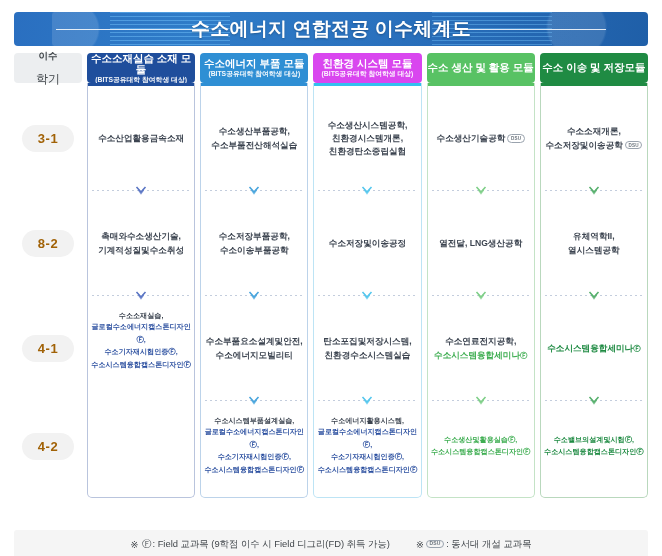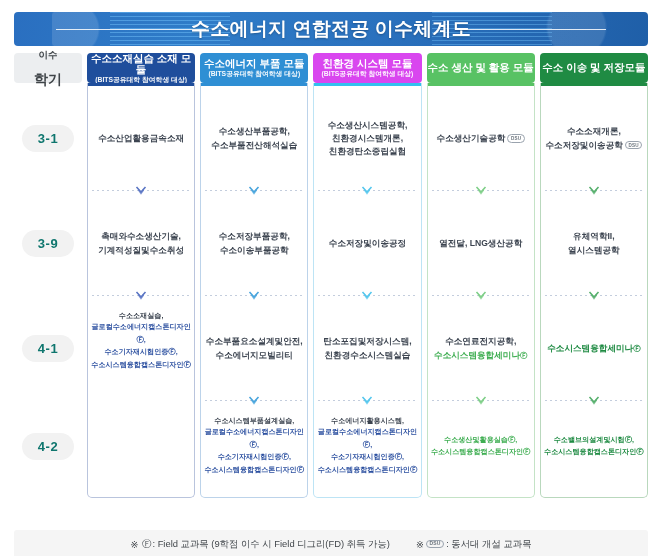--- a/index.html
+++ b/index.html
@@ -49,21 +49,21 @@
   }
   .hcell {
     height: 30px; border-radius: 4px;
     display: flex; flex-direction: column; align-items: center; justify-content: center;
     color: #fff; line-height: 1.05; text-align: center;
   }
   .hcell .h-main { font-size: 10.5px; font-weight: bold; }
   .hcell .h-sub { font-size: 6.8px; font-weight: bold; opacity: .95; margin-top: 1px; }
   .hcell.term { background: #eceef0; color: #3f4448; }
   .hcell.term .h-main { font-size: 9.5px; font-weight: bold; }
-  .hcell.term .h-sub  { font-size: 14px; font-weight: bold; opacity: 1; margin-top: 12px; }
+  .hcell.term .h-sub  { font-size: 12px; font-weight: normal; opacity: 1; margin-top: 12px; }
 
   
   .body-row { display: grid; grid-template-columns: 68px repeat(5, 1fr); column-gap: 5px; }
   .track {
     position: relative;
     border: 1px solid #c9d3e6;
     border-top: none;
     background: #fff;
     border-bottom-left-radius: 5px; border-bottom-right-radius: 5px;
     padding-bottom: 6px;
@@ -98,21 +98,21 @@
   .chev {
     position: absolute; left: 50%; bottom: -4px; transform: translateX(-50%);
     width: 11px; height: 9px;
   }
 
   
   .term-cell { height: 105px; display: flex; align-items: center; justify-content: center; }
   .term-cell:last-child { height: 90px; }
   .pill {
     background: #f2f2f2; border-radius: 999px;
-    padding: 6px 16px; font-size: 13px; font-weight: bold; color: #0f766e;
+    padding: 6px 16px; font-size: 13px; font-weight: bold; color: #a16207;
     letter-spacing: .5px;
   }
 
   
   .dsu {
     display: inline-block; vertical-align: middle;
     border: 1px solid #9aa3ae; border-radius: 999px;
     font-size: 4.6px; font-weight: bold; color: #6d767f;
     padding: 0.6px 2.6px; line-height: 1.1; margin-left: 2px;
     letter-spacing: .2px;
@@ -169,21 +169,21 @@
       </div>
     </div>
 
   <div class="body-row" id="body-row">
       <div class="term-col">
         <div style="height: 3px;"></div>
         <div class="term-cell">
           <div class="pill">3-1</div>
         </div>
         <div class="term-cell">
-          <div class="pill">3-9</div>
+          <div class="pill">8-2</div>
         </div>
         <div class="term-cell">
           <div class="pill">4-1</div>
         </div>
         <div class="term-cell">
           <div class="pill">4-2</div>
         </div>
       </div>
       <div class="track c0">
         <div class="track-top" style="background: rgb(31, 78, 156);"></div>

